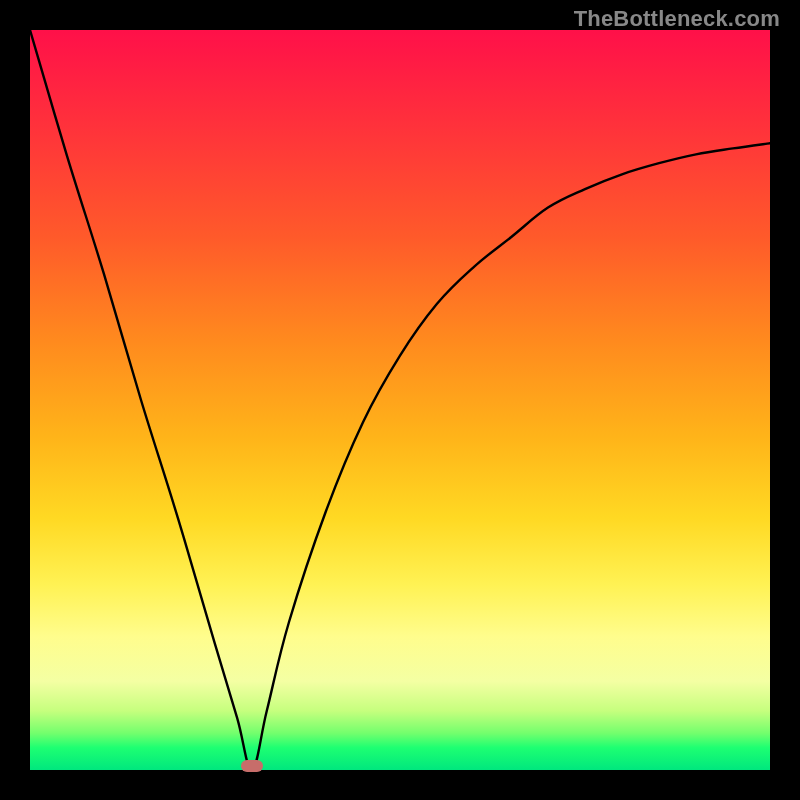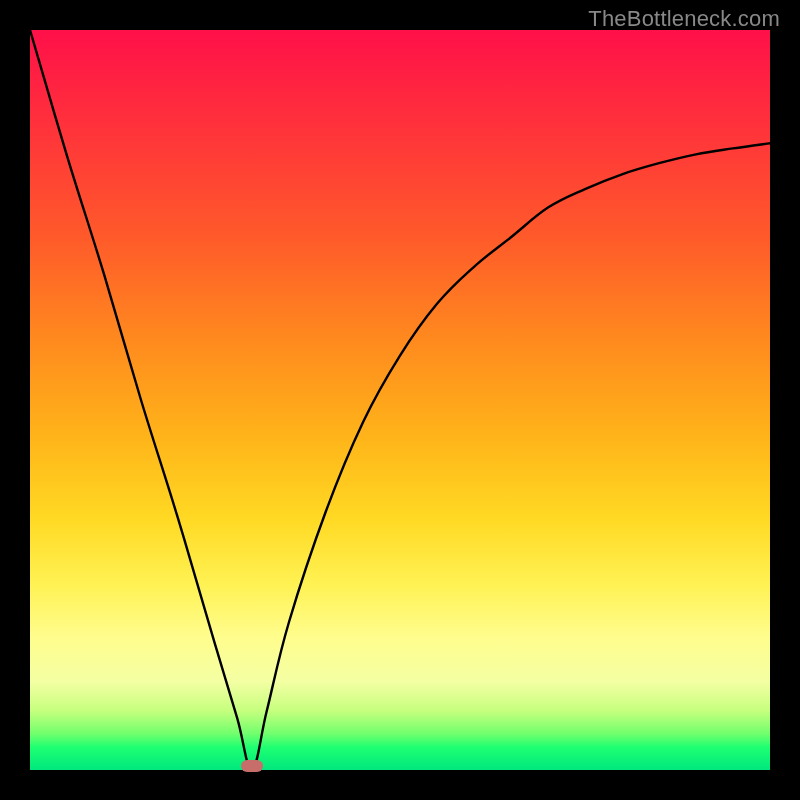--- a/index.html
+++ b/index.html
@@ -9,20 +9,21 @@
     height: 800px;
     background: #000;
     overflow: hidden;
     font-family: Arial, Helvetica, sans-serif;
   }
   .frame {
     position: relative;
     width: 792px;
     height: 800px;
     background: #000;
+    font-weight: bold;
   }
   .plot-area {
     position: absolute;
     left: 30px;
     top: 30px;
     width: 740px;
     height: 740px;
     
     background: linear-gradient(
       to bottom,

